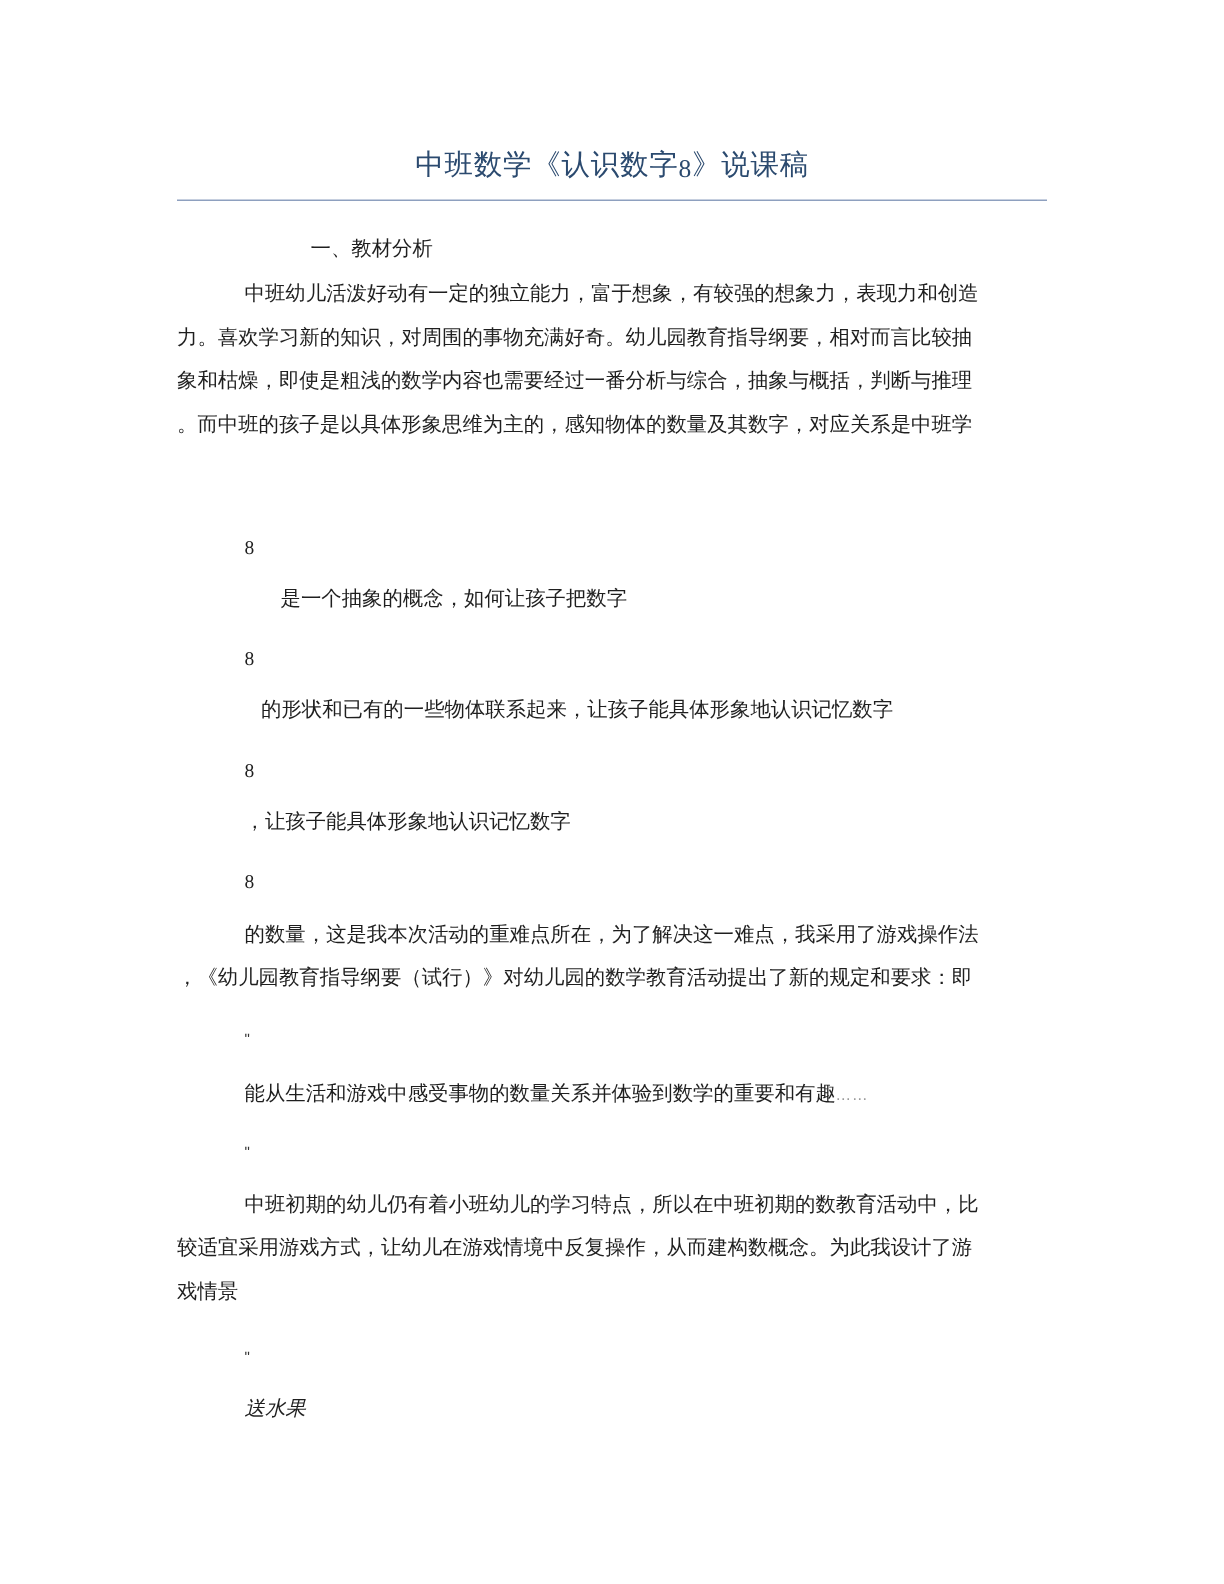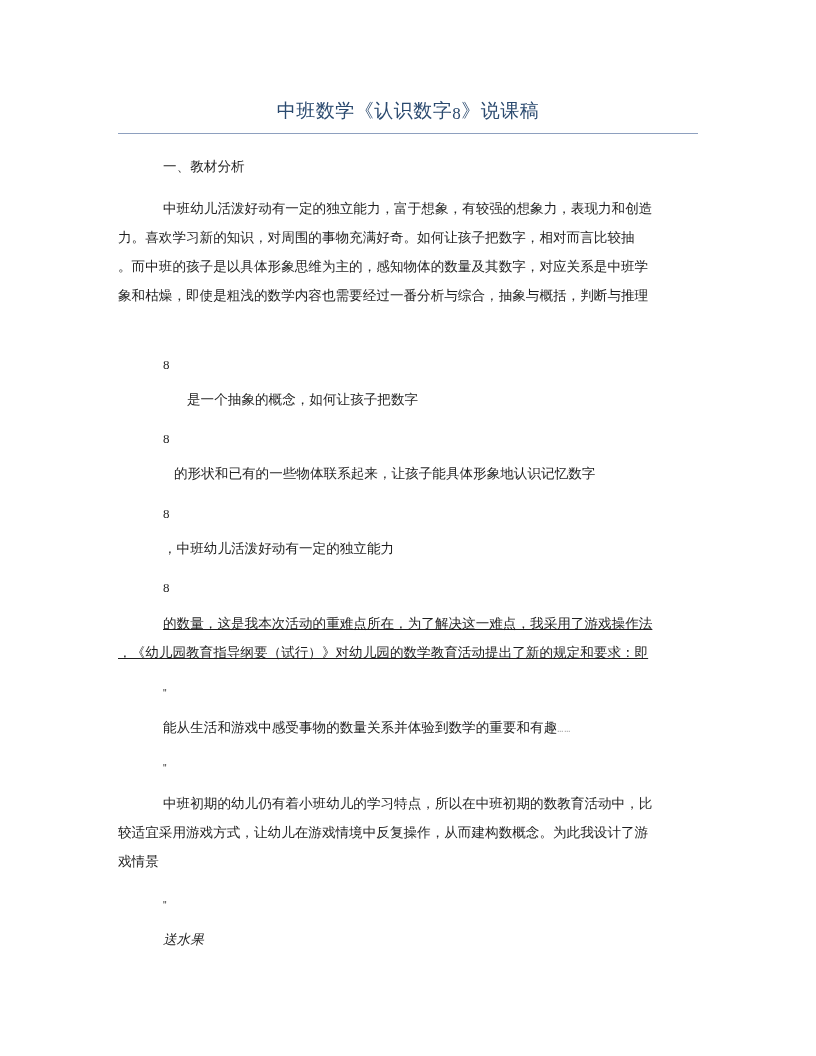--- a/index.html
+++ b/index.html
@@ -84,44 +84,44 @@
 <body>
 
 <div class="page">
 
   <div class="title">
     <span>中班数学《认识数字</span><span class="num">8</span><span>》说课稿</span>
   </div>
 
   <div class="rule"></div>
 
-  <div class="single" style="top:156px;">一、教材分析</div>
+  <div class="single" style="top:156px;margin-left:44px;">一、教材分析</div>
 
-  <div class="block" style="top:194px;">
+  <div class="block" style="top:182px;">
     <div class="indent">中班幼儿活泼好动有一定的独立能力，富于想象，有较强的想象力，表现力和创造</div>
-    <div>力。喜欢学习新的知识，对周围的事物充满好奇。如何让孩子把数字，相对而言比较抽</div>
+    <div>力。喜欢学习新的知识，对周围的事物充满好奇。幼儿园教育指导纲要，相对而言比较抽</div>
+    <div>象和枯燥，即使是粗浅的数学内容也需要经过一番分析与综合，抽象与概括，判断与推理</div>
     <div>。而中班的孩子是以具体形象思维为主的，感知物体的数量及其数字，对应关系是中班学</div>
-    <div>象和枯燥，即使是粗浅的数学内容也需要经过一番分析与综合，抽象与概括，判断与推理</div>
   </div>
 
   <div class="single digit" style="top:355px;">8</div>
   <div class="single" style="top:389px;margin-left:24px;">是一个抽象的概念，如何让孩子把数字</div>
   <div class="single digit" style="top:429px;">8</div>
   <div class="single" style="top:463px;padding-left:11px;">的形状和已有的一些物体联系起来，让孩子能具体形象地认识记忆数字</div>
   <div class="single digit" style="top:504px;">8</div>
-  <div class="single" style="top:538px;">，中班幼儿活泼好动有一定的独立能力</div>
+  <div class="single" style="top:538px;">，让孩子能具体形象地认识记忆数字</div>
   <div class="single digit" style="top:578px;">8</div>
 
-  <div class="block" style="top:609px;text-decoration:underline;">
+  <div class="block" style="top:609px;">
     <div class="indent">的数量，这是我本次活动的重难点所在，为了解决这一难点，我采用了游戏操作法</div>
     <div>，《幼儿园教育指导纲要（试行）》对幼儿园的数学教育活动提出了新的规定和要求：即</div>
   </div>
 
   <div class="single quote" style="top:684px;">"</div>
-  <div class="single" style="top:719px;font-family:Liberation Mono, monospace;">
+  <div class="single" style="top:719px;">
     <span>能从生活和游戏中感受事物的数量关系并体验到数学的重要和有趣</span><span class="ellipsis">……</span>
   </div>
   <div class="single quote" style="top:759px;">"</div>
 
   <div class="block" style="top:789px;">
     <div class="indent">中班初期的幼儿仍有着小班幼儿的学习特点，所以在中班初期的数教育活动中，比</div>
     <div>较适宜采用游戏方式，让幼儿在游戏情境中反复操作，从而建构数概念。为此我设计了游</div>
     <div>戏情景</div>
   </div>
 

